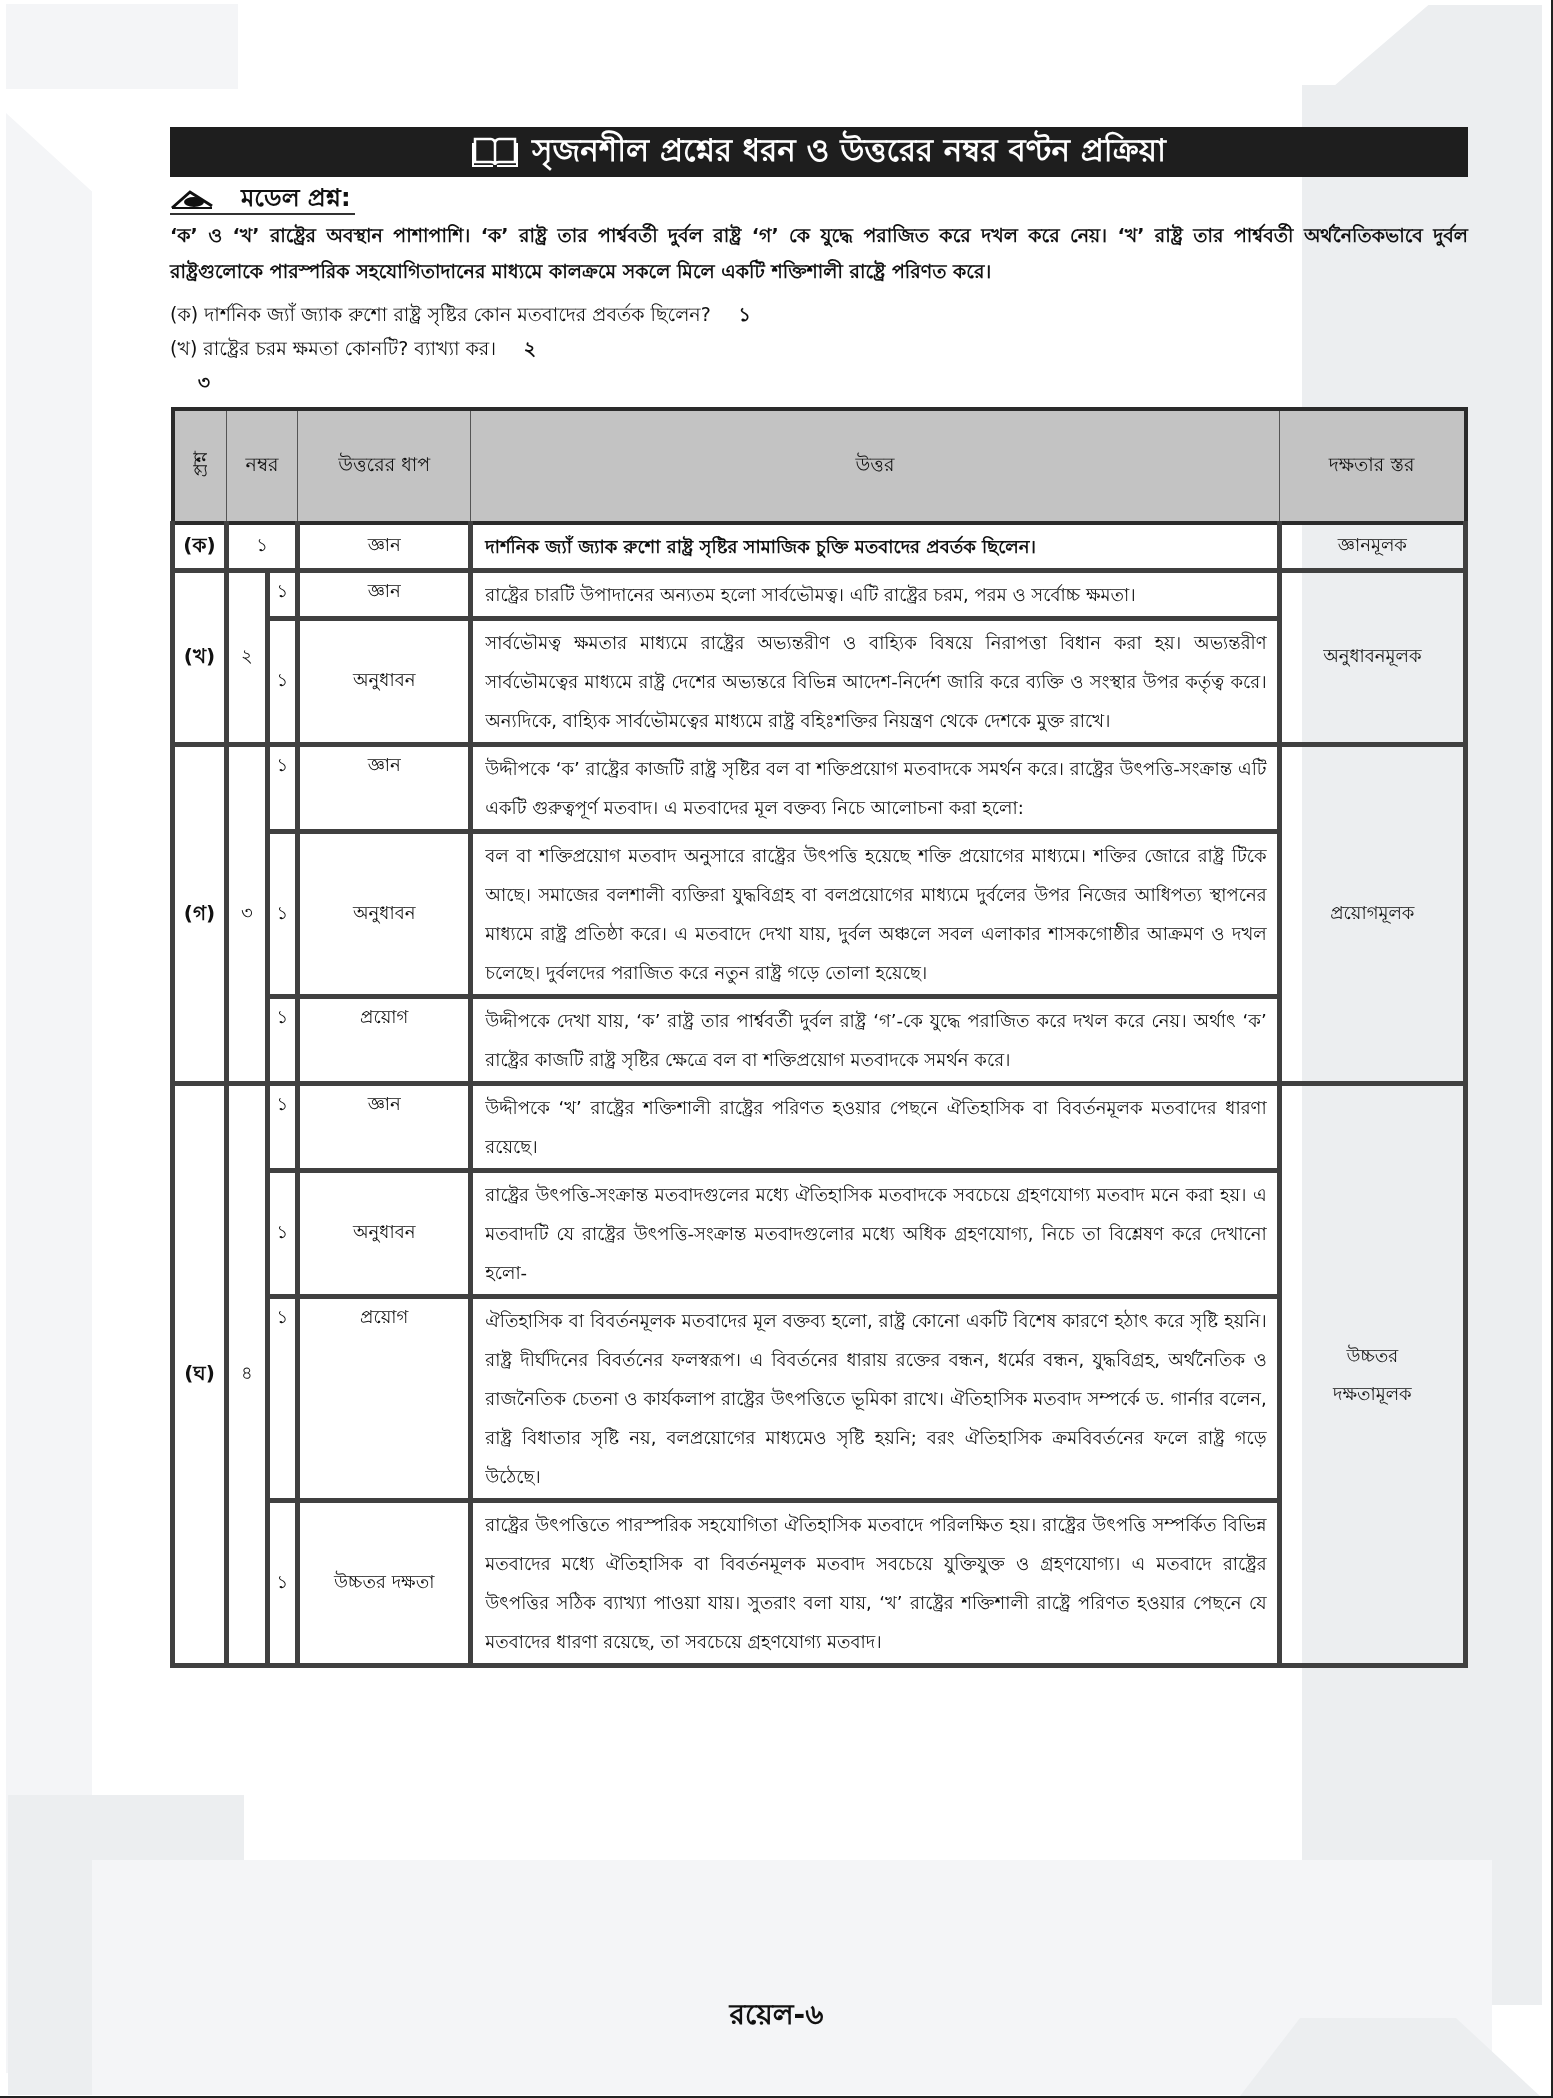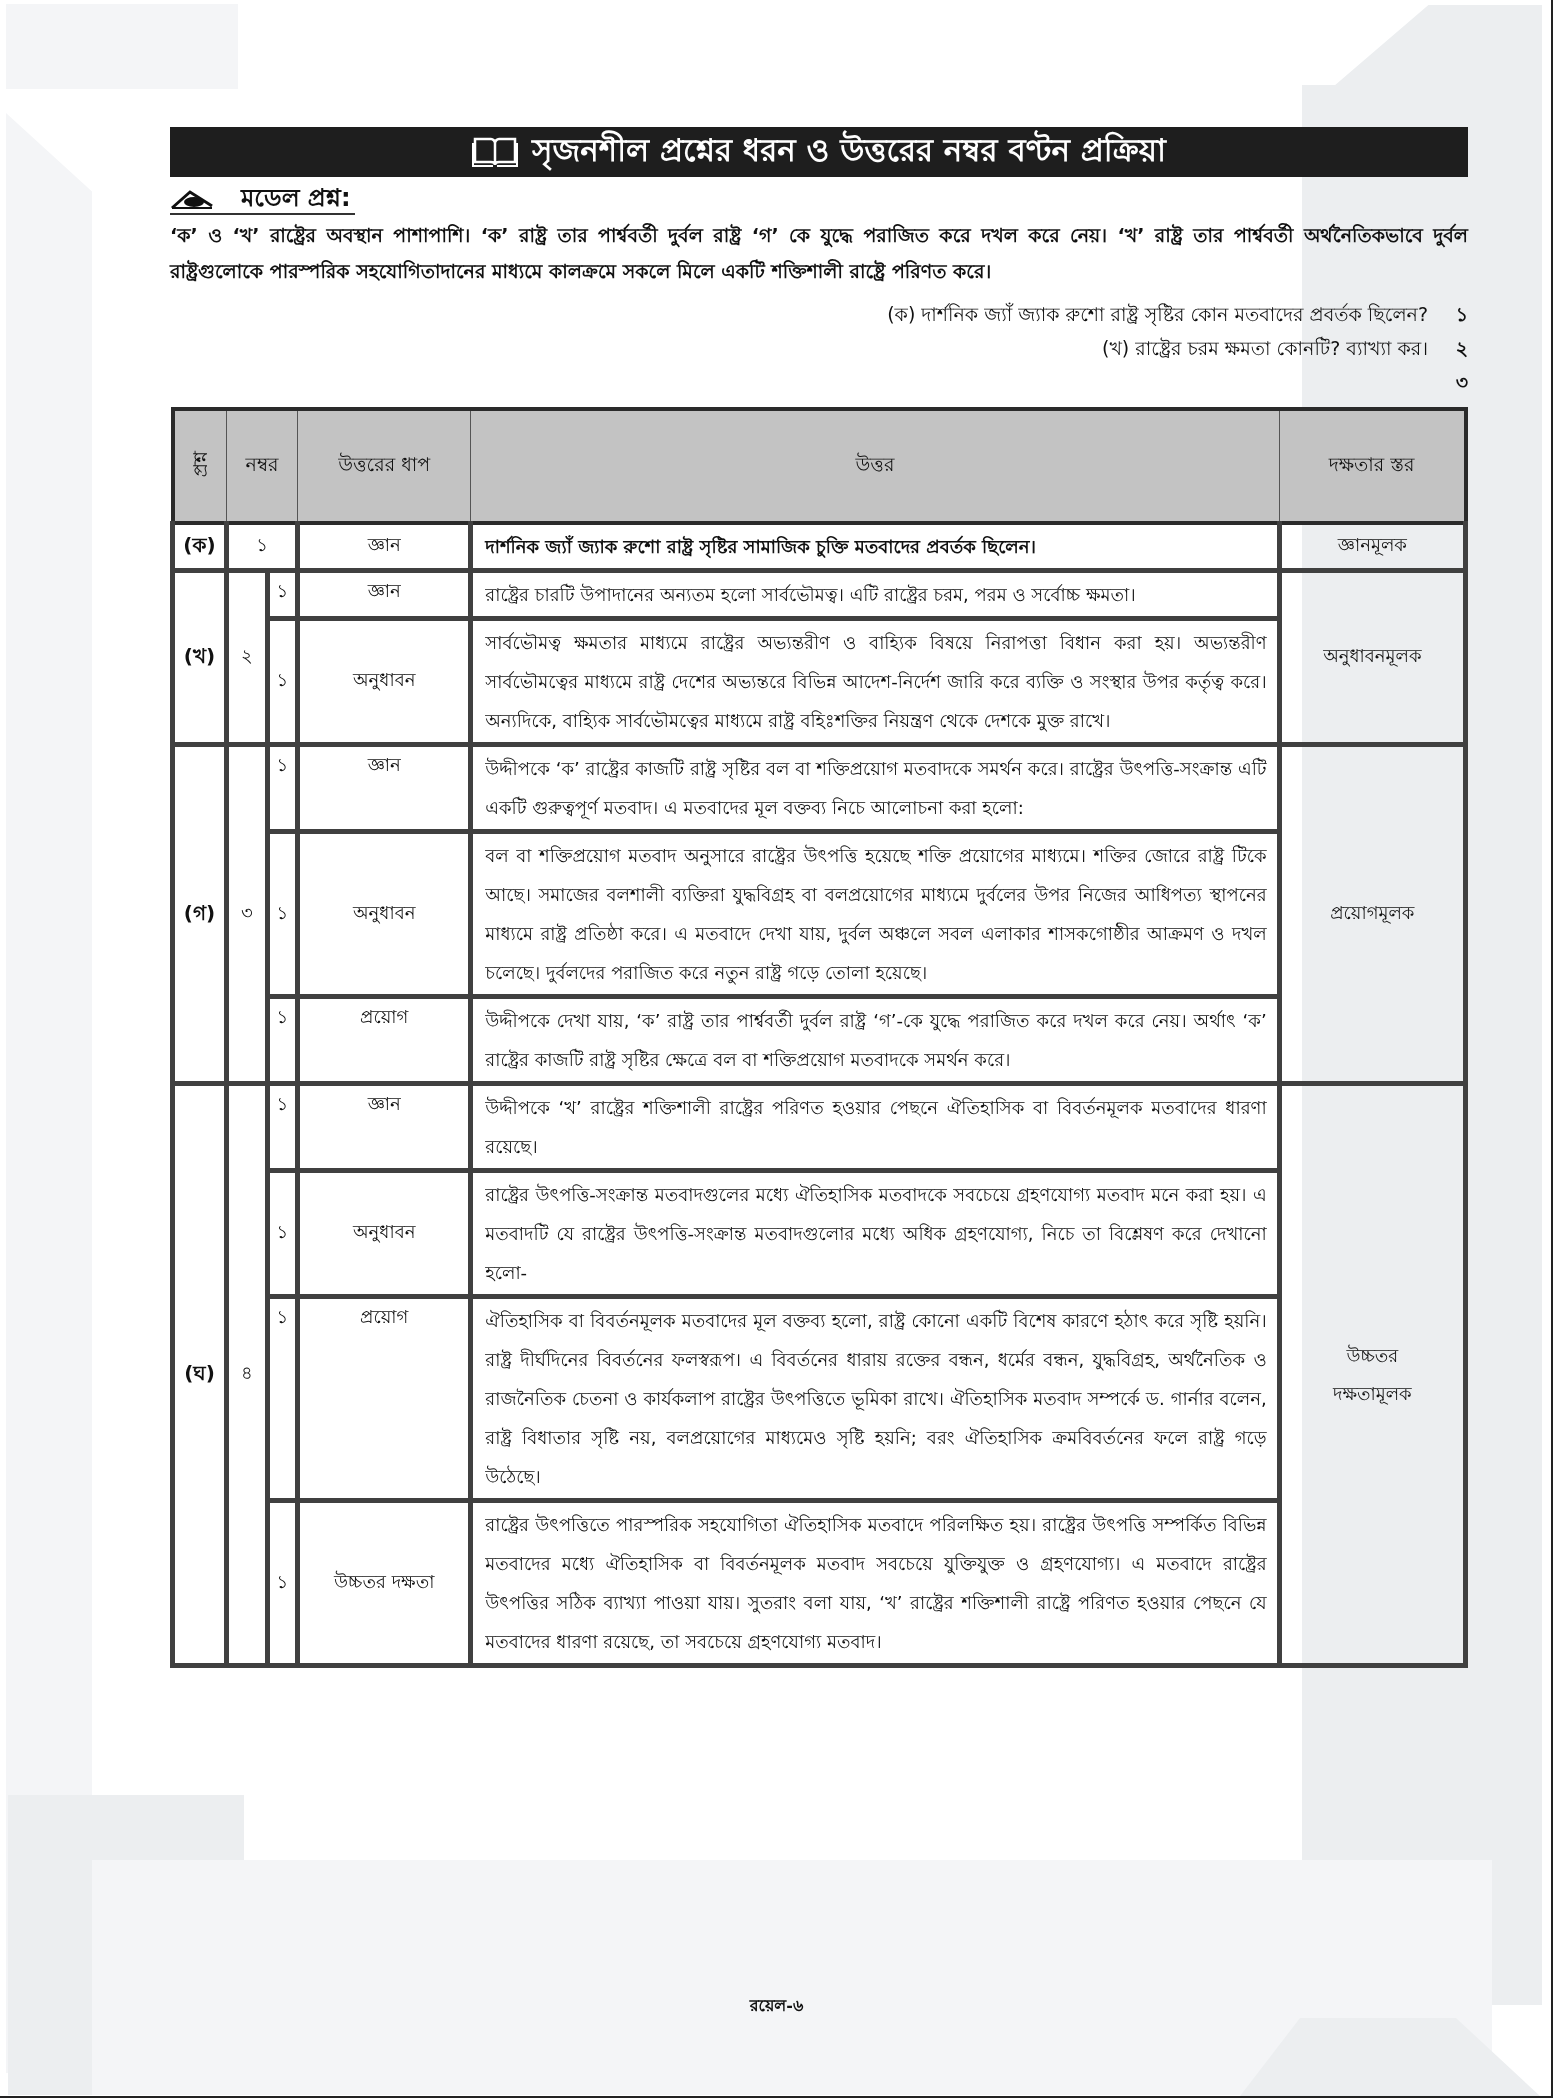--- a/index.html
+++ b/index.html
@@ -22,36 +22,36 @@
   }
   .book-icon { width: 46px; height: 32px; display: inline-block; }
   .section-head {
     display: inline-flex; align-items: center; gap: 25px;
     font-weight: bold; font-size: 24px; border-bottom: 2px solid #333;
     padding: 0 4px 0 0; line-height: 30px;
   }
   .pen-icon { width: 46px; height: 22px; display: inline-block; }
   .stem { font-size: 19px; line-height: 36px; text-align: justify; margin-top: 2px; font-weight: bold; }
   .questions { margin-top: 8px; }
-  .q-row { display: flex; justify-content: flex-end; font-size: 19px; line-height: 34px; }
+  .q-row { display: flex; justify-content: flex-start; font-size: 19px; line-height: 34px; }
   .q-mark { width: 40px; text-align: right; font-weight: bold; }
 
   .sec2 { margin-top: 38px; }
   table.ans {
     margin-top: 8px; border-collapse: collapse; width: 100%;
     border: 4px solid #2a2a2a; font-size: 18px;
   }
   table.ans th { background: #c3c3c3; font-weight: normal; height: 108px; border: 1px solid #555; font-size: 19px; }
   table.ans td { border: 5px solid #404040; vertical-align: middle; }
   table.ans td.ans-text { text-align: justify; line-height: 39px; padding: 2px 10px 2px 12px; vertical-align: top; }
   table.ans td.c { text-align: center; }
   table.ans td.top { vertical-align: top; padding-top: 4px; }
   tr.grp-start td { border-top: 4px solid #2a2a2a; }
   .rot { writing-mode: vertical-rl; transform: rotate(180deg); display: inline-block; }
-  .footer { position: absolute; left: 0; width: 1553px; top: 1993px; text-align: center; font-weight: bold; font-size: 16px; z-index: 2; }
+  .footer { position: absolute; left: 0; width: 1553px; top: 1993px; text-align: center; font-weight: bold; font-size: 28px; z-index: 2; }
 </style>
 </head>
 <body>
 
 <div class="bg-shape bg-light" style="left:6px;top:4px;width:232px;height:85px;"></div>
 <div class="bg-shape bg-light" style="left:6px;top:113px;width:86px;height:1960px;clip-path:polygon(0 0,100% 4%,100% 100%,0 100%);"></div>
 <div class="bg-shape" style="left:1302px;top:5px;width:158px;height:2000px;clip-path:polygon(80% 0,100% 0,100% 100%,0 100%,0 4%,21% 4%,21% 4%);"></div>
 <div class="bg-shape" style="left:1452px;top:5px;width:90px;height:2000px;"></div>
 <div class="bg-shape" style="left:8px;top:1795px;width:236px;height:300px;"></div>
 <div class="bg-shape bg-light" style="left:92px;top:1860px;width:1400px;height:235px;"></div>

